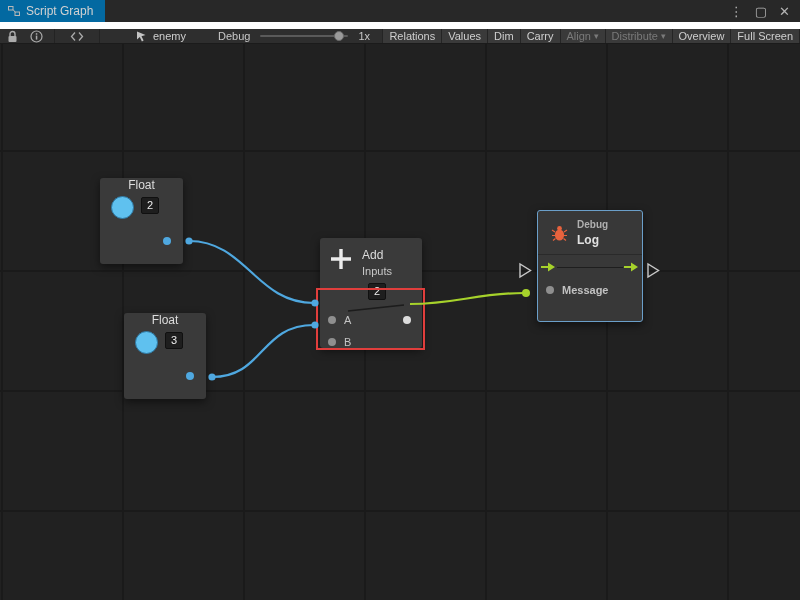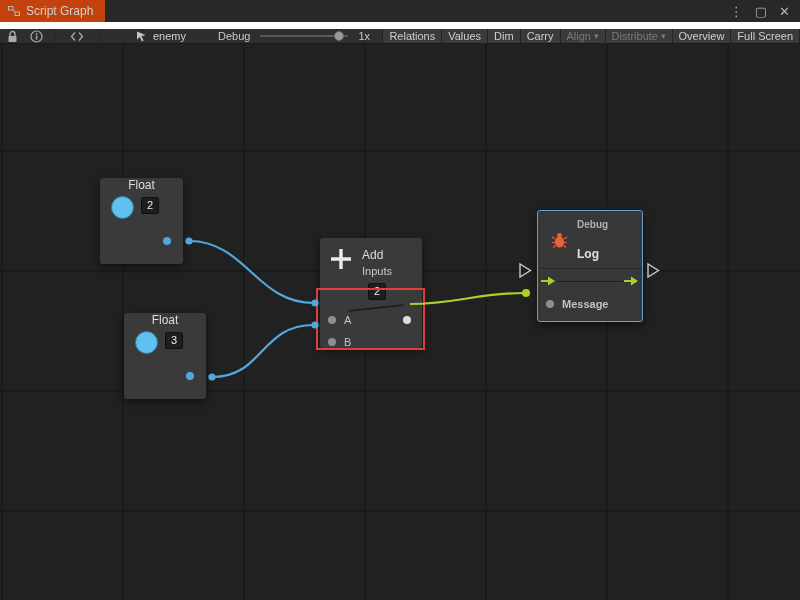--- a/index.html
+++ b/index.html
@@ -12,21 +12,21 @@
     -webkit-font-smoothing:antialiased;
   }
 
   
   .titlebar {
     position:absolute; top:0; left:0; width:800px; height:22px;
     background:#282828; display:flex; align-items:stretch;
   }
   .tab {
     display:flex; align-items:center; gap:6px;
-    background:#c2410c; padding:0 12px 0 8px;
+    background:#0369a1; padding:0 12px 0 8px;
     font-size:12px; color:#d2d2d2;
   }
   .win-icons {
     margin-left:auto; display:flex; align-items:center; gap:12px;
     padding-right:10px; color:#b4b4b4; font-size:13px;
   }
   .win-icons span { cursor:default; line-height:1; }
 
   
   .toolbar {
@@ -95,21 +95,21 @@
 
   .selection-rect {
     position:absolute; left:316px; top:244px; width:109px; height:62px;
     border:2px solid #e03e3c; pointer-events:none;
   }
 
   
   .debug-node { border:1px solid #6b9fc9; background:#383838; }
   .debug-header { display:flex; align-items:center; gap:9px; padding:8px 8px 7px 13px; border-bottom:1px solid #2a2a2a; }
   .debug-cat { font-size:10px; color:#b0b0b0; }
-  .debug-title { font-size:12px; color:#e0e0e0; margin-top:17px; }
+  .debug-title { font-size:12px; color:#e0e0e0; margin-top:3px; }
   .flow-row { display:flex; align-items:center; height:24px; padding:0 3px; }
   .flow-line { flex:1; height:0; border-top:1.5px solid #1e1e1e; margin:0 1px; }
   .msg-row { display:flex; align-items:center; gap:8px; padding-left:8px; height:22px; font-size:11px; color:#c2c2c2; }
 
   .wire-overlay { position:absolute; top:0; left:0; width:800px; height:556px; pointer-events:none; }
 </style>
 </head>
 <body>
 
 <div class="titlebar">

